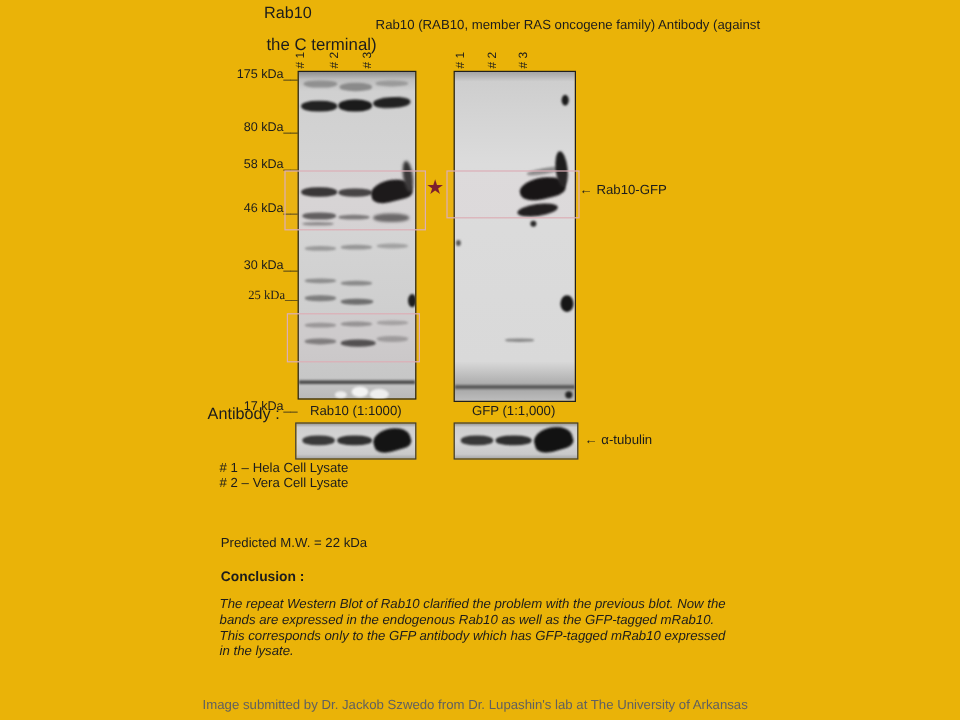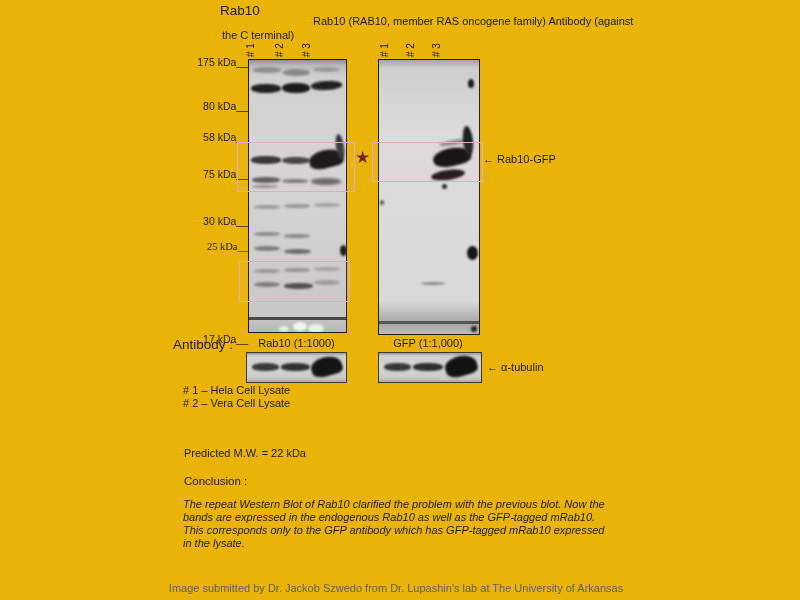--- a/index.html
+++ b/index.html
@@ -22,26 +22,26 @@
   .legend-line{position:absolute;left:183px;font-size:11px;line-height:13px;}
   .body-text{font-size:11px;line-height:13px;}
 </style>
 </head>
 <body>
 
 <div id="canvas">
 
   <div class="abs txt" style="left:220px;top:3px;font-size:13.5px;">Rab10</div>
   <div class="abs txt" style="left:313px;top:15px;font-size:11px;">Rab10 (RAB10, member RAS oncogene family) Antibody (against</div>
-  <div class="abs txt" style="left:222px;top:29px;font-size:11px;">the C terminal)</div>
+  <div class="abs txt" style="left:222px;top:29px;font-size:14px;">the C terminal)</div>
 
   <div class="mw" style="top:56px;">175 kDa__</div>
   <div class="mw" style="top:100px;">80 kDa__</div>
   <div class="mw" style="top:131px;">58 kDa__</div>
-  <div class="mw" style="top:168px;">75 kDa__</div>
+  <div class="mw" style="top:168px;">46 kDa__</div>
   <div class="mw" style="top:215px;">30 kDa__</div>
   <div class="mw" style="top:241px;font-family:Liberation Serif, serif;">25 kDa__</div>
   <div class="mw" style="top:300px;margin-top:33px;">17 kDa__</div>
 
   <div class="lane-label" style="left:257px;top:45px;"># 1</div>
   <div class="lane-label" style="left:286px;top:45px;"># 2</div>
   <div class="lane-label" style="left:313px;top:45px;"># 3</div>
   <div class="lane-label" style="left:391px;top:45px;"># 1</div>
   <div class="lane-label" style="left:417px;top:45px;"># 2</div>
   <div class="lane-label" style="left:443px;top:45px;"># 3</div>
@@ -128,21 +128,21 @@
     <div class="band" style="left:34px;top:10px;width:30px;height:8px;background:#2e2e2e;"></div>
     <div class="swoosh" style="left:66px;top:3px;width:32px;height:20px;background:#121212;border-radius:55% 70% 30% 50%;transform:rotate(-16deg);"></div>
   </div>
   <div class="abs txt" style="left:487px;top:361px;font-size:11px;">← α-tubulin</div>
 
   <div class="legend-line" style="top:384px;"># 1 – Hela Cell Lysate</div>
   <div class="legend-line" style="top:397px;"># 2 – Vera Cell Lysate</div>
 
   <div class="abs txt" style="left:184px;top:447px;font-size:11px;">Predicted M.W. = 22 kDa</div>
 
-  <div class="abs txt" style="left:184px;top:475px;font-size:11.5px;font-weight:normal;">Conclusion :</div>
+  <div class="abs txt" style="left:184px;top:475px;font-size:11.5px;font-weight:bold;">Conclusion :</div>
   <div class="abs body-text" style="left:183px;top:498px;width:430px;white-space:pre-line;font-style:italic;">The repeat Western Blot of Rab10 clarified the problem with the previous blot. Now the
 bands are expressed in the endogenous Rab10 as well as the GFP-tagged mRab10.
 This corresponds only to the GFP antibody which has GFP-tagged mRab10 expressed
 in the lysate.</div>
 
   <div class="abs" style="left:0;top:582px;width:792px;text-align:center;font-size:11px;color:#606060;">Image submitted by Dr. Jackob Szwedo from Dr. Lupashin's lab at The University of Arkansas</div>
 
 </div>
 
 </body></html>

